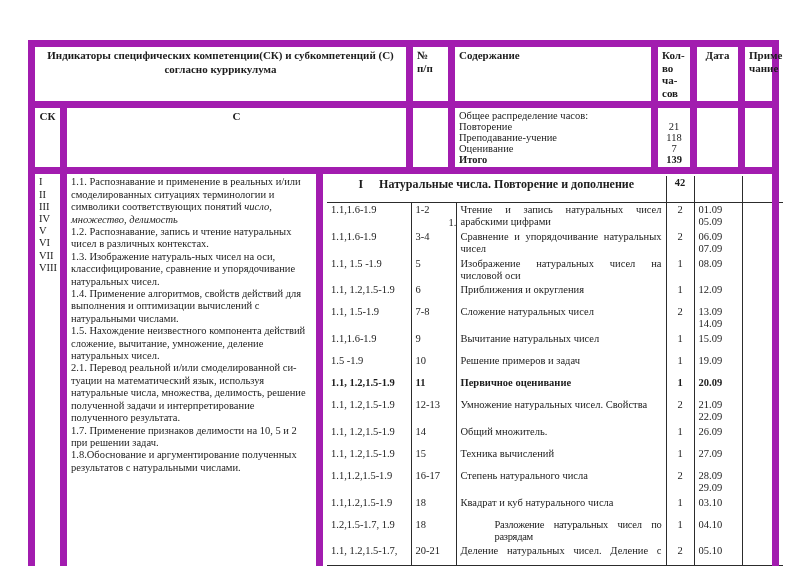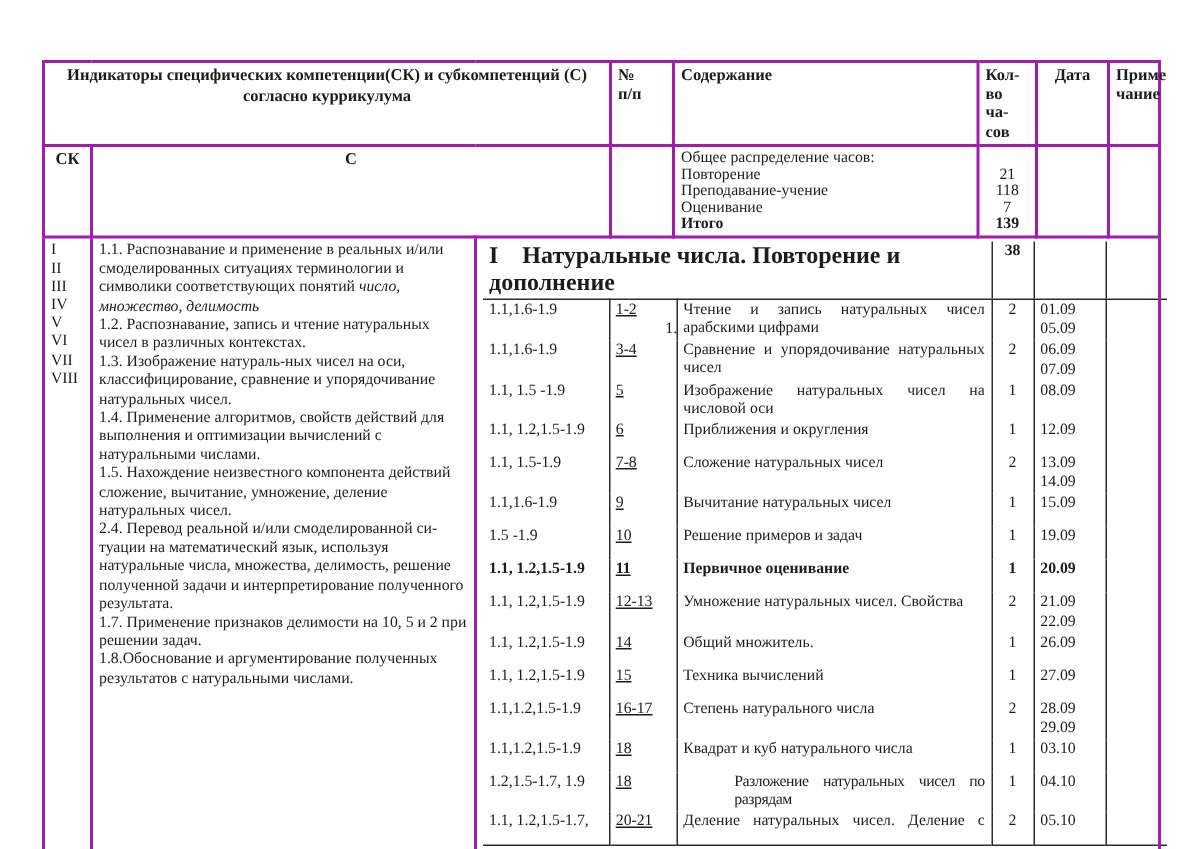--- a/index.html
+++ b/index.html
@@ -1,20 +1,20 @@
 <!DOCTYPE html>
 <html><head>
 <meta charset="utf-8">
 <style>
   html,body{margin:0;padding:0;background:#ffffff;}
   .page{position:relative;width:800px;height:566px;background:#ffffff;overflow:hidden;
         font-family:"Liberation Serif","DejaVu Serif",serif;color:#1c1c1c;}
   table{border-collapse:collapse;table-layout:fixed;}
   table.outer{position:absolute;left:28px;top:40px;width:744px;border:2px solid #2c2c2c;}
-  table.outer > tbody > tr > td{border:2px solid #a21caf;vertical-align:top;padding:2px 4px;}
+  table.outer > tbody > tr > td{border:7px solid #a21caf;vertical-align:top;padding:2px 4px;}
   
   tr.hdr{height:53px;}
   td.title-cell{text-align:center;font-weight:bold;font-size:11px;line-height:13.5px;padding-top:4px;}
   td.colhead{font-weight:bold;font-size:11px;line-height:12.6px;white-space:pre-line;padding-top:3px;}
   td.colhead.center{text-align:center;}
   
   tr.subhdr{height:55px;}
   td.skcell,td.scell{font-weight:bold;font-size:11px;text-align:center;}
   .sumline{font-size:10.5px;line-height:11px;}
   .sumvals{text-align:center;}
@@ -25,26 +25,26 @@
   td.roman-cell{font-size:10.5px;line-height:12.2px;padding-top:19px;white-space:pre-line;}
   td.items-cell{font-size:10.5px;line-height:12.4px;padding:3px 4px 2px 5px;}
   .it{font-style:italic;}
   td.nested-cell{padding:0;}
   
   table.nested{width:100%;font-size:10.5px;border-bottom:1px solid #2c2c2c;}
   table.nested td{border-left:1px solid #2c2c2c;vertical-align:top;padding:1px 4px;}
   table.nested td:first-child{border-left:none;}
   tr.section{height:26px;}
   tr.section td{border-bottom:1px solid #2c2c2c;font-weight:bold;}
-  td.sec-title{text-align:left;font-size:16px;padding-top:3px;}
+  td.sec-title{text-align:center;font-size:12px;padding-top:3px;}
   .sec-num{margin-right:16px;}
   td.sec-hours{text-align:center;padding-top:3px;}
   tr.lesson{height:22px;}
   td.l-comp{white-space:nowrap;padding-left:5px;}
-  td.l-num{padding-left:5px;text-decoration:underline;}
+  td.l-num{padding-left:5px;}
   td.l-topic{text-align:justify;position:relative;line-height:12px;}
   td.l-topic.tight{letter-spacing:-0.3px;padding-left:38px;}
   td.l-topic.force-last{text-align-last:justify;}
   td.l-hours{text-align:center;padding-left:1px;padding-right:1px;}
   td.l-date{white-space:pre-line;line-height:12.5px;padding-left:4px;}
   tr.lesson.boldrow td{font-weight:bold;}
   .marker{position:absolute;left:-8px;top:14px;font-size:10.5px;}
   .pre{white-space:pre-line;}
 </style>
 </head>
@@ -105,38 +105,38 @@
 V
 VI
 VII
 VIII</td>
         <td class="items-cell">
           <div class="item"><span>1.1. Распознавание и применение в реальных и/или смоделированных ситуациях терминологии и символики соответствующих понятий </span><span class="it">число, множество, делимость</span></div>
           <div class="item">1.2. Распознавание, запись и чтение натуральных чисел в различных контекстах.</div>
           <div class="item">1.3. Изображение натураль-ных чисел на оси, классифицирование, сравнение и упорядочивание натуральных чисел.</div>
           <div class="item">1.4. Применение алгоритмов, свойств действий для выполнения и оптимизации вычислений с натуральными числами.</div>
           <div class="item">1.5. Нахождение неизвестного компонента действий сложение, вычитание, умножение, деление натуральных чисел.</div>
-          <div class="item">2.4. Перевод реальной и/или смоделированной си-туации на математический язык, используя натуральные числа, множества, делимость, решение полученной задачи и интерпретирование полученного результата.</div>
+          <div class="item">2.1. Перевод реальной и/или смоделированной си-туации на математический язык, используя натуральные числа, множества, делимость, решение полученной задачи и интерпретирование полученного результата.</div>
           <div class="item">1.7. Применение признаков делимости на 10, 5 и 2 при решении задач.</div>
           <div class="item">1.8.Обоснование и аргументирование полученных результатов с натуральными числами.</div>
         </td>
         <td colspan="6" class="nested-cell">
           <table class="nested">
             <colgroup>
               <col style="width:84px">
                 <col style="width:45px">
                 <col style="width:210px">
               <col style="width:28px">
                 <col style="width:48px">
                 <col style="width:41px">
             </colgroup>
             <tbody>
               <tr class="section">
                 <td colspan="3" class="sec-title"><span class="sec-num">I</span><span>Натуральные числа. Повторение и дополнение</span></td>
-                <td class="sec-hours">38</td>
+                <td class="sec-hours">42</td>
                 <td></td>
                 <td></td>
               </tr>
 
               <tr class="lesson">
                 <td class="l-comp">1.1,1.6-1.9</td>
                 <td class="l-num">1-2</td>
                 <td class="l-topic"><span class="marker">1.</span><span>Чтение и запись натуральных чисел арабскими цифрами</span></td>
                 <td class="l-hours">2</td>
                 <td class="l-date">01.09

